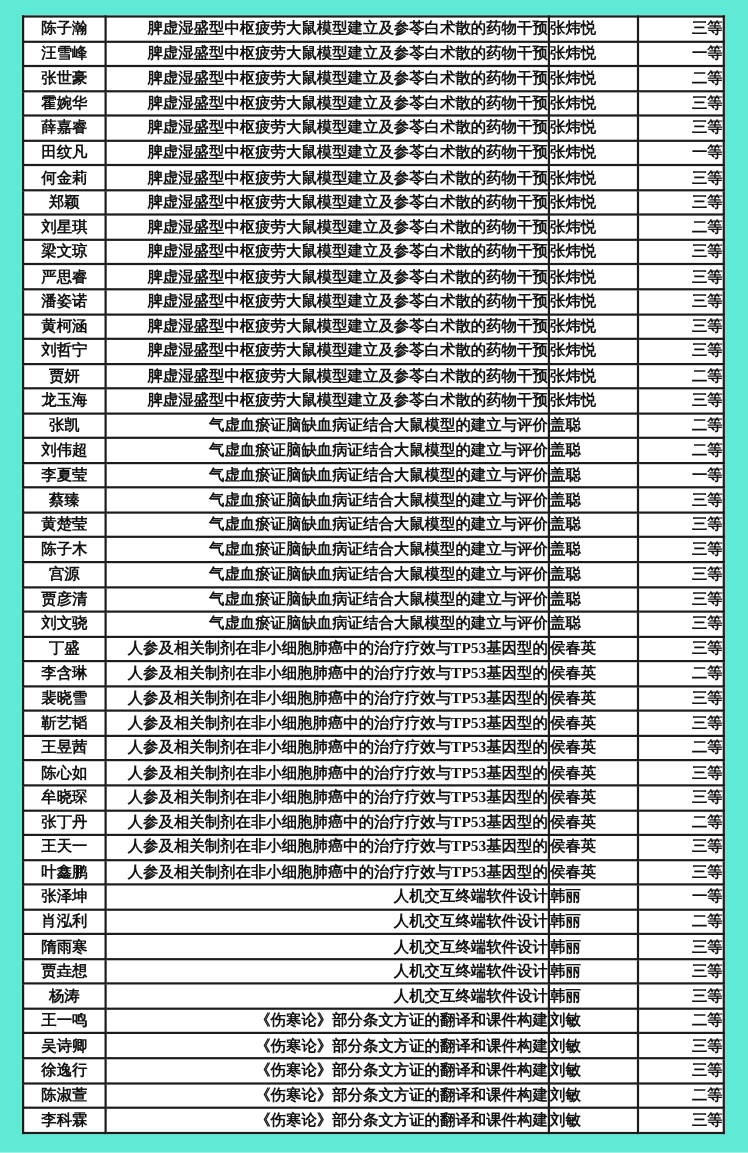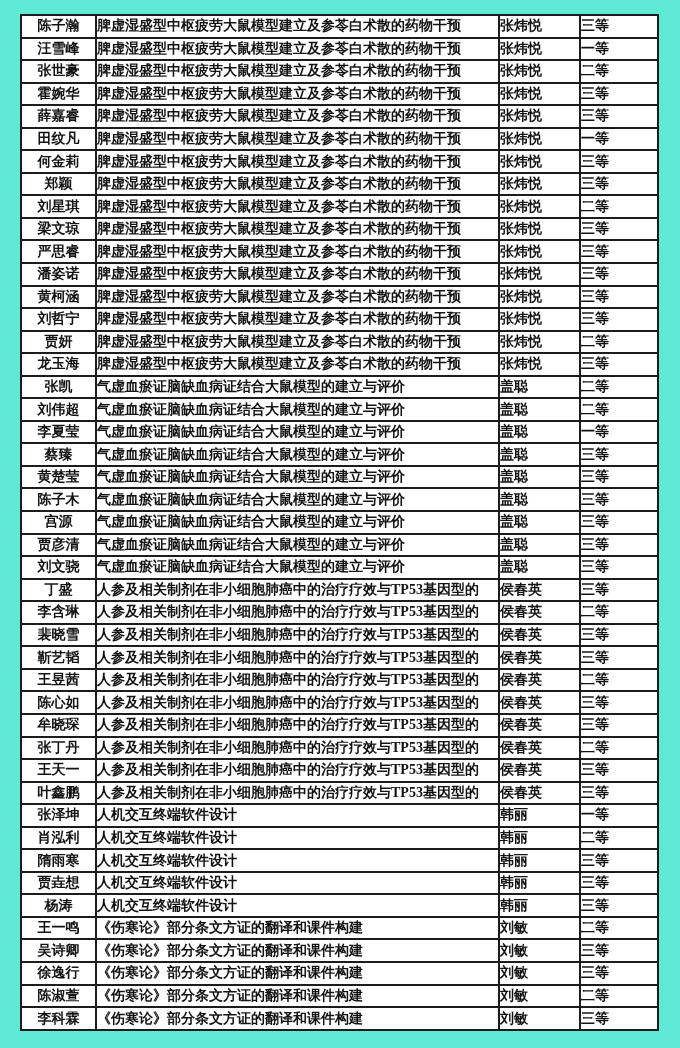--- a/index.html
+++ b/index.html
@@ -32,30 +32,30 @@
     color: #131313;
     vertical-align: middle;
     padding: 0;
     overflow: hidden;
   }
   td.col-name {
     text-align: center;
     white-space: nowrap;
   }
   td.col-title {
-    text-align: left;
+    text-align: right;
     padding-left: 5px;
     white-space: nowrap;
   }
   td.col-advisor {
     text-align: left;
     white-space: nowrap;
   }
   td.col-award {
-    text-align: left;
+    text-align: right;
     white-space: nowrap;
   }
 </style>
 </head>
 <body>
 
 <div id="page">
   <table class="award-table">
     <colgroup>
       <col style="width:75px">

